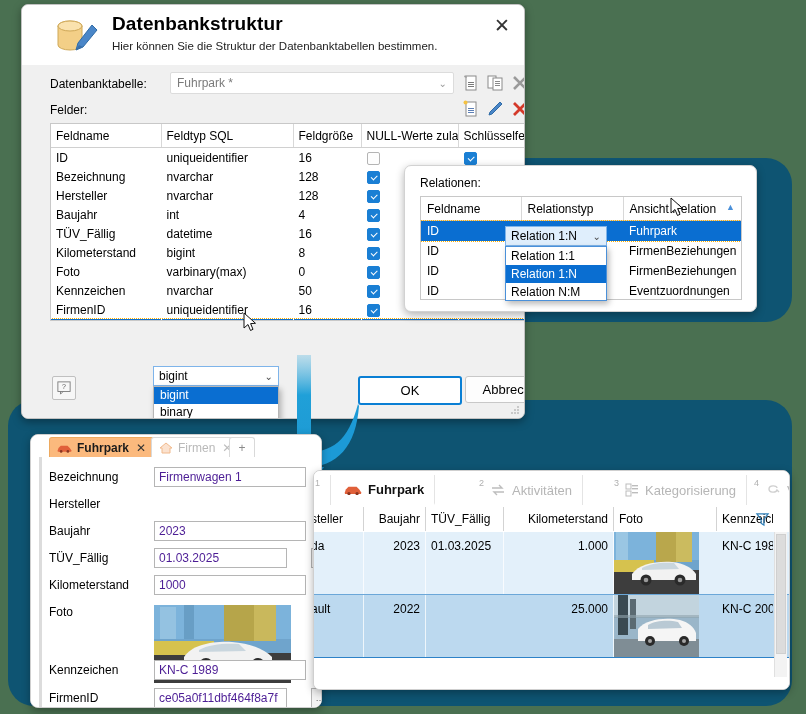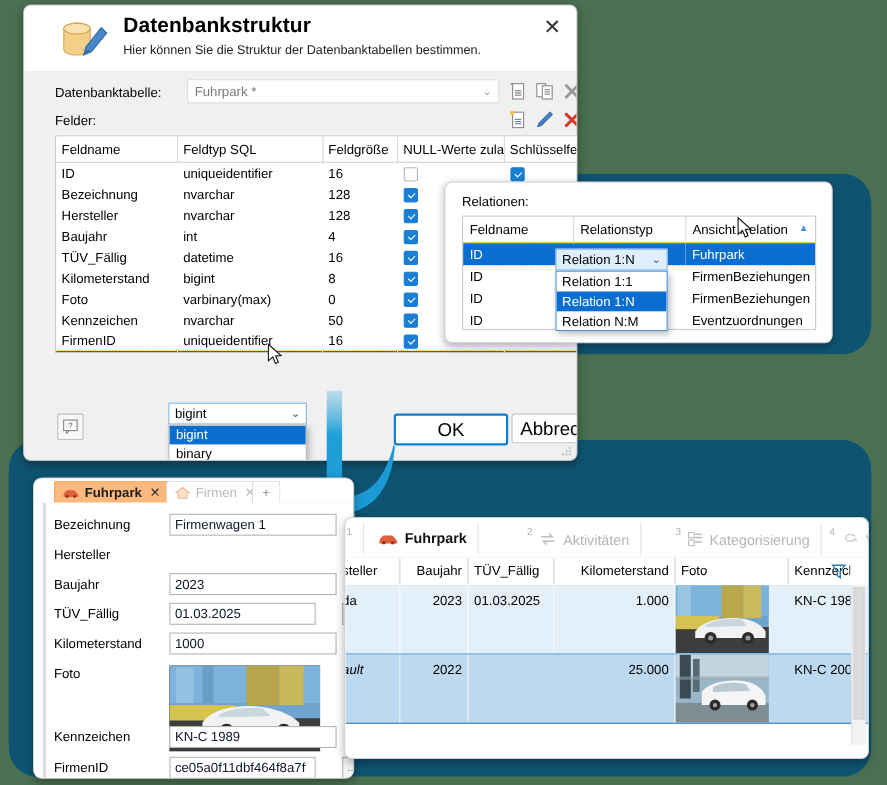--- a/index.html
+++ b/index.html
@@ -77,21 +77,21 @@
     border:1px solid #b6b6b6;box-sizing:border-box;z-index:22;overflow:hidden;
     box-shadow:2px 3px 6px rgba(0,0,0,.28);
   }
   #type-list .opt{height:17px;line-height:17px;padding:0 6px;font-size:12px;cursor:pointer;}
   #type-list .opt.sel{background:#0a6ed1;color:#fff;}
 
   #dlg-footer{position:absolute;left:0;bottom:0;width:100%;height:50px;}
   #help-btn{position:absolute;left:30px;top:8px;width:22px;height:22px;border:1px solid #c0c0c0;background:#f7f7f7;
     border-radius:2px;display:flex;align-items:center;justify-content:center;font-size:11px;color:#555;cursor:pointer;}
   .btn{position:absolute;height:25px;background:#fdfdfd;border:1px solid #c8c8c8;border-radius:3px;
-    display:flex;align-items:center;justify-content:center;font-size:17px;cursor:pointer;}
+    display:flex;align-items:center;justify-content:center;font-size:13px;cursor:pointer;}
   #btn-ok{left:336px;top:8px;width:100px;border:2px solid #0a7fd4;background:#fff;}
   #btn-cancel{left:443px;top:8px;width:96px;}
   #resize-grip{position:absolute;right:4px;bottom:3px;width:10px;height:10px;opacity:.45;}
 
   
   #rel{
     position:absolute;left:404px;top:165px;width:351px;height:145px;background:#fff;
     border:1px solid #d2d2d2;border-radius:7px;box-shadow:0 3px 8px rgba(0,0,0,.3);overflow:hidden;
   }
   #rel-title{position:absolute;left:15px;top:10px;font-size:12px;}
@@ -132,21 +132,21 @@
   #ftab-2{left:120px;background:#fff;color:#b9b9b9;}
   #ftab-add{left:198px;width:26px;justify-content:center;background:#fff;color:#8a8a8a;}
   .ftab .x{font-size:12px;color:#333;margin-left:2px;}
   #ftab-2 .x{color:#bdbdbd;}
 
   #form-body{position:absolute;left:0;top:22px;width:100%;bottom:0;background:#fff;}
   #form-accent{position:absolute;left:8px;top:0;width:3px;bottom:0;background:#dcdcdc;}
   .frow{position:absolute;left:18px;width:262px;height:22px;}
   .frow .fl{position:absolute;left:0;top:3px;font-size:12px;}
   .frow .fv{position:absolute;left:105px;top:0;width:152px;height:20px;background:#fff;
-    border:1px solid #b5b5b5;box-sizing:border-box;font-size:12px;padding:2px 4px;color:#0f172a;
+    border:1px solid #b5b5b5;box-sizing:border-box;font-size:12px;padding:2px 4px;color:#4c1d95;
     white-space:nowrap;overflow:hidden;}
   .frow .sidebtn{position:absolute;left:262px;top:0;width:18px;height:20px;border:1px solid #b5b5b5;
     background:#f3f3f3;box-sizing:border-box;display:flex;align-items:center;justify-content:center;
     font-size:9px;color:#555;cursor:pointer;}
   .frow.hasbtn .fv{width:133px;}
   #photo-label{position:absolute;left:18px;top:148px;font-size:12px;}
   #photo-box{position:absolute;left:123px;top:148px;width:137px;height:78px;overflow:hidden;background:#2a2a2a;}
 
   
   #data-card{
@@ -627,21 +627,21 @@
           <circle cx="32" cy="48" r="5.5" fill="#2a2a2a"></circle>
             <circle cx="32" cy="48" r="2.3" fill="#9a9a9a"></circle>
           <circle cx="66" cy="48" r="5.5" fill="#2a2a2a"></circle>
             <circle cx="66" cy="48" r="2.3" fill="#9a9a9a"></circle>
         </svg>
       </div>
       <div class="dgc" style="left:403px;width:56px;border-right:none;">KN-C 1989</div>
     </div>
 
     <div class="dgrow" id="dgrow-2">
-      <div class="dgc" style="left:-8px;width:58px;font-style:italic;">ault</div>
+      <div class="dgc" style="left:-8px;width:58px;">ault</div>
       <div class="dgc num" style="left:50px;width:62px;">2022</div>
       <div class="dgc num" style="left:190px;width:110px;">25.000</div>
       <div class="dgphoto" style="left:300px;">
         <svg viewBox="0 0 85 62" width="85" height="62">
           <rect width="85" height="62" fill="#9ab6c9"></rect>
             <rect width="85" height="22" fill="#c2d4de"></rect>
           <rect x="4" y="0" width="10" height="40" fill="#3a4a52"></rect>
             <rect x="16" y="4" width="6" height="30" fill="#5a6a72"></rect>
           <rect y="44" width="85" height="18" fill="#7f8d95"></rect>
           <path d="M24 34 C32 24 52 22 66 25 C74 27 80 32 82 38 L82 46 L24 46 Z" fill="#f5f5f5"></path>

